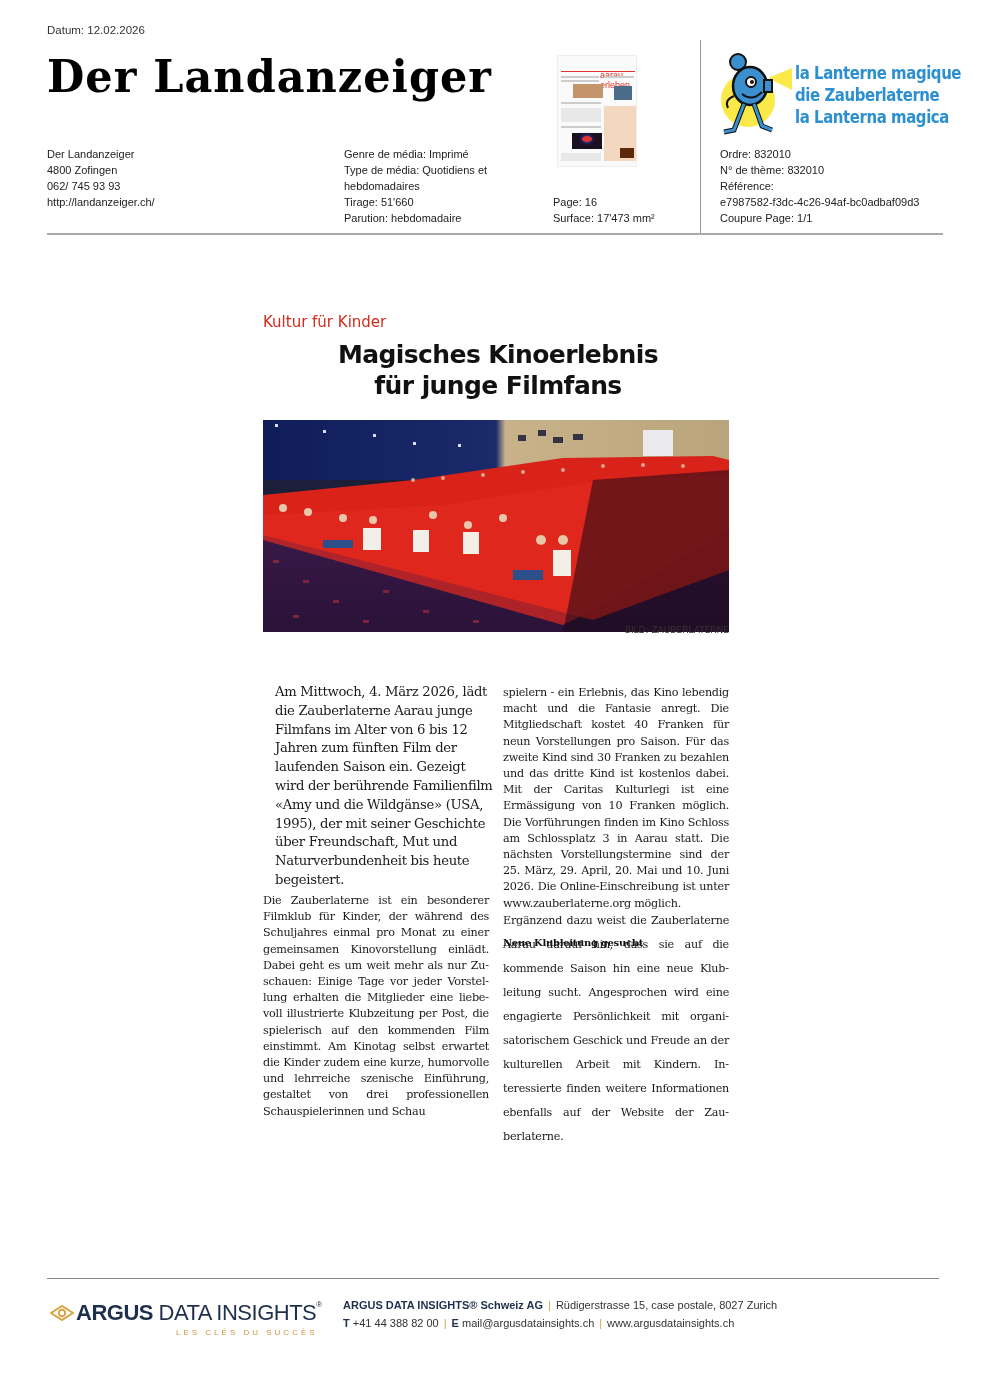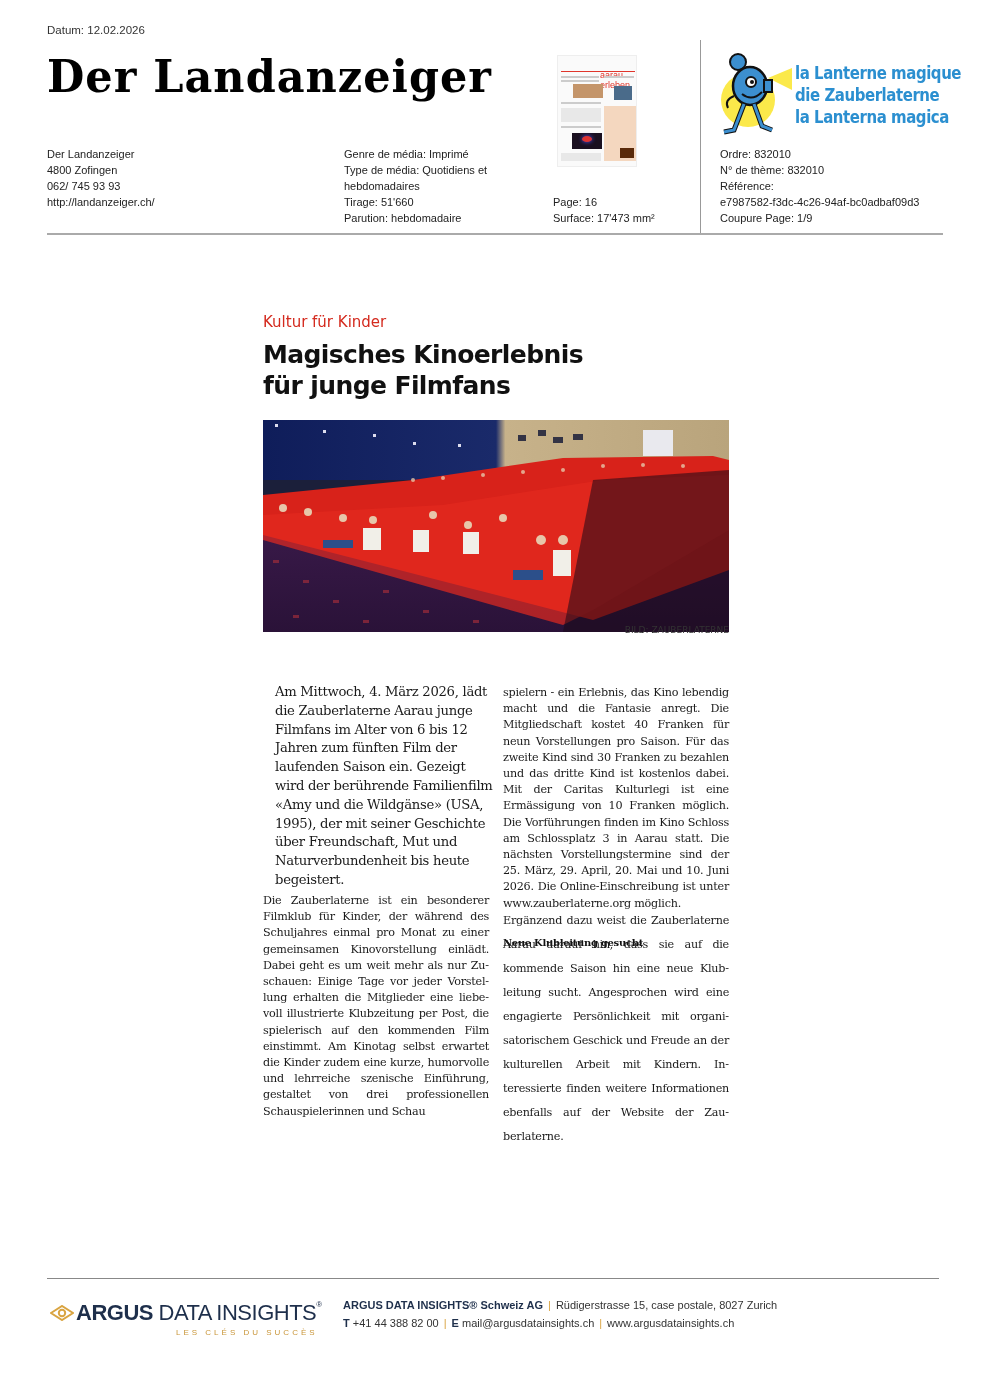--- a/index.html
+++ b/index.html
@@ -29,21 +29,21 @@
 
     #vdivider { left: 700px; top: 40px; width: 1px; height: 194px; background: #999; }
     #hrule-top { left: 47px; top: 233px; width: 896px; height: 2px; background: #aaa; }
 
     
     #lanterne-logo { left: 720px; top: 50px; width: 230px; height: 90px; }
     #lanterne-text { left: 795px; top: 62px; font-family: "DejaVu Sans", sans-serif; font-weight: bold; font-size: 17px; line-height: 22px; color: #2b8fd0; letter-spacing: -0.5px; transform: scaleX(0.88); transform-origin: left top; }
 
     
     #kicker { left: 263px; top: 313px; font-size: 15px; font-weight: normal; color: #d42a1e; font-family: "DejaVu Sans", sans-serif; }
-    #headline { left: 263px; top: 339px; font-size: 25px; line-height: 31px; font-weight: bold; color: #111; font-family: "DejaVu Sans", sans-serif; letter-spacing: -0.6px; width: 470px; }
+    #headline { left: 263px; top: 339px; font-size: 25px; line-height: 31px; font-weight: bold; color: #111; font-family: "DejaVu Sans", sans-serif; letter-spacing: -0.6px; width: 470px; text-align: center; }
 
     #photo { left: 263px; top: 420px; width: 466px; height: 212px; overflow: hidden; background: #1b1f3a; }
     #caption { left: 263px; top: 639px; width: 466px; font-size: 10.5px; line-height: 17px; color: #111; font-family: "DejaVu Sans", sans-serif; letter-spacing: -0.35px; }
     #caption .credit { position: absolute; right: 0; bottom: 0; font-size: 9px; letter-spacing: 0; color: #333; }
 
     .col { position: absolute; font-family: "DejaVu Serif", serif; color: #1a1a1a; text-align: justify; hyphens: manual; }
     #lead { left: 263px; top: 683px; width: 218px; font-size: 13.2px; line-height: 18.8px; text-align: left; letter-spacing: -0.3px; margin-left: 12px; }
     #col1 { left: 263px; top: 893px; width: 226px; font-size: 11.2px; line-height: 16.2px; letter-spacing: -0.25px; }
     #col2 { left: 503px; top: 685px; width: 226px; font-size: 11.2px; line-height: 16.2px; letter-spacing: -0.25px; }
     #subhead { left: 503px; top: 937px; font-family: "DejaVu Serif", serif; font-weight: bold; font-size: 10px; color: #111; letter-spacing: -0.3px; }
@@ -125,21 +125,21 @@
   <div>la Lanterne magique</div>
   <div>die Zauberlaterne</div>
   <div>la Lanterna magica</div>
 </div>
 
 <div id="order-info" class="abs meta">
   <div>Ordre: 832010</div>
   <div>N° de thème: 832010</div>
   <div>Référence:</div>
   <div>e7987582-f3dc-4c26-94af-bc0adbaf09d3</div>
-  <div>Coupure Page: 1/9</div>
+  <div>Coupure Page: 1/1</div>
 </div>
 
 <div id="hrule-top" class="abs"></div>
 
 <div id="kicker" class="abs">Kultur für Kinder</div>
 <div id="headline" class="abs">
   <div>Magisches Kinoerlebnis</div>
   <div>für junge Filmfans</div>
 </div>
 

